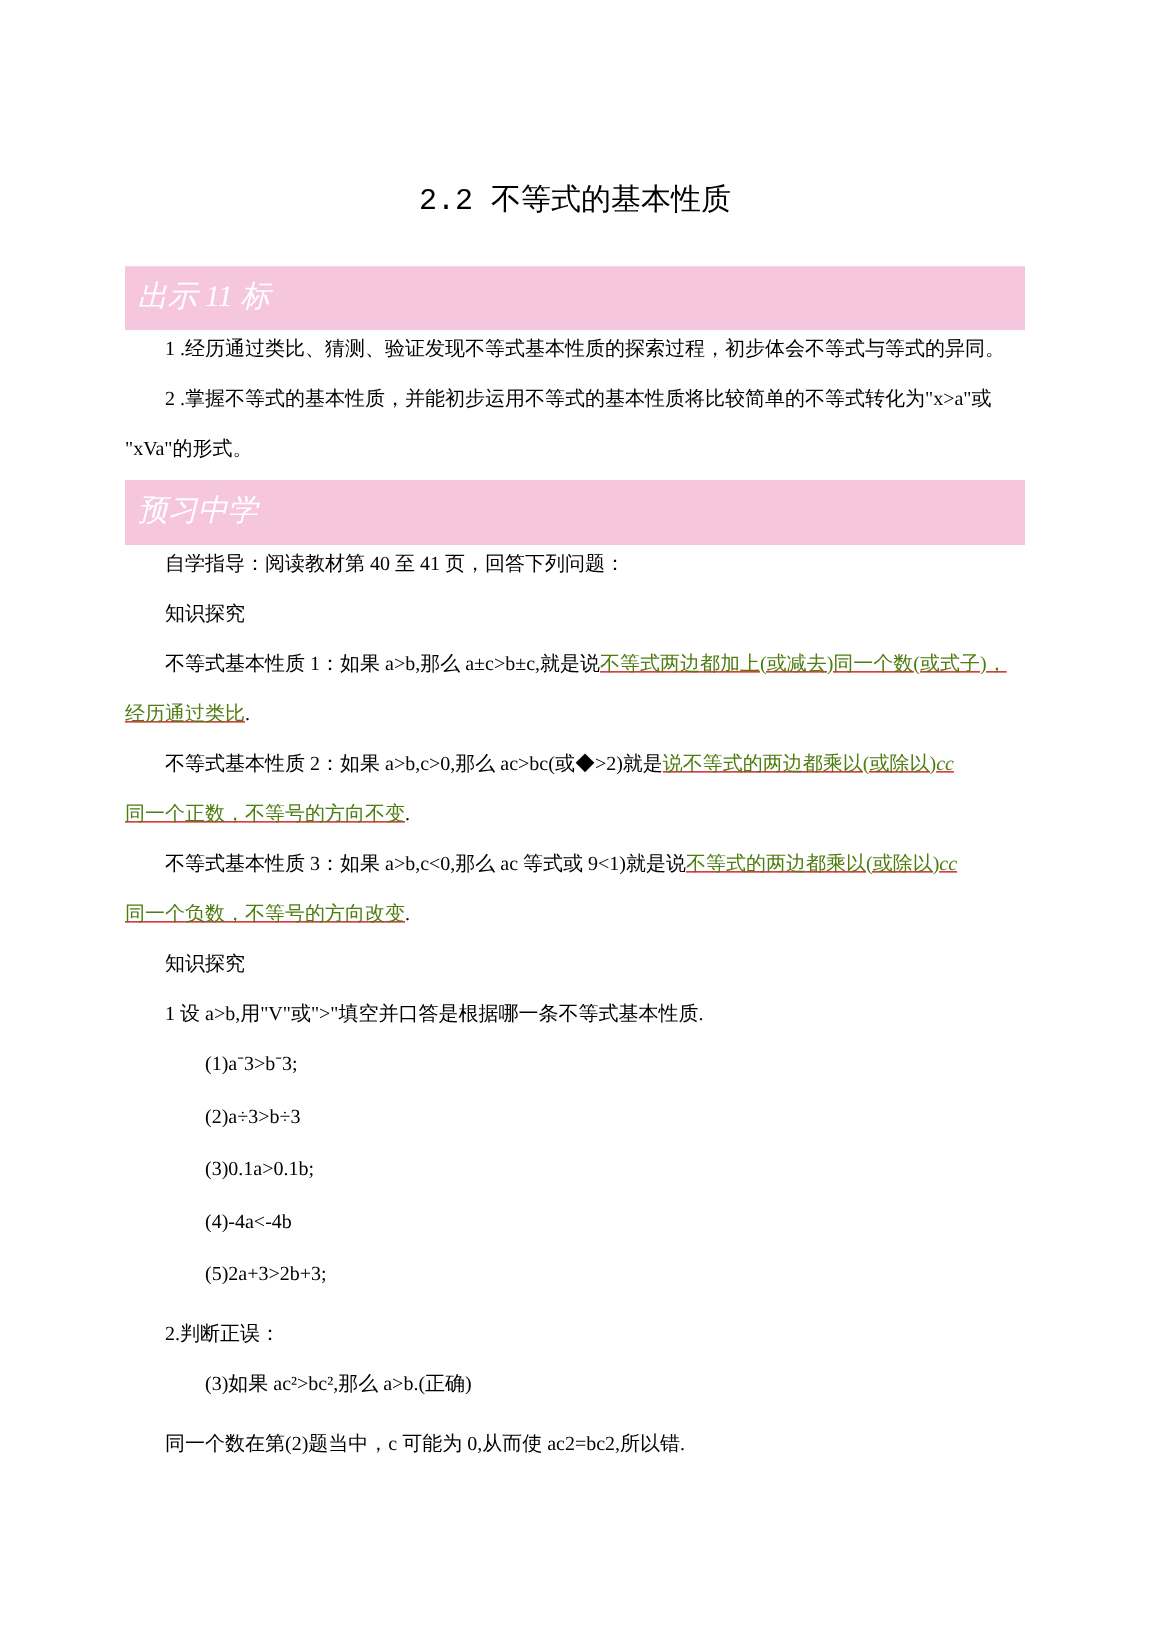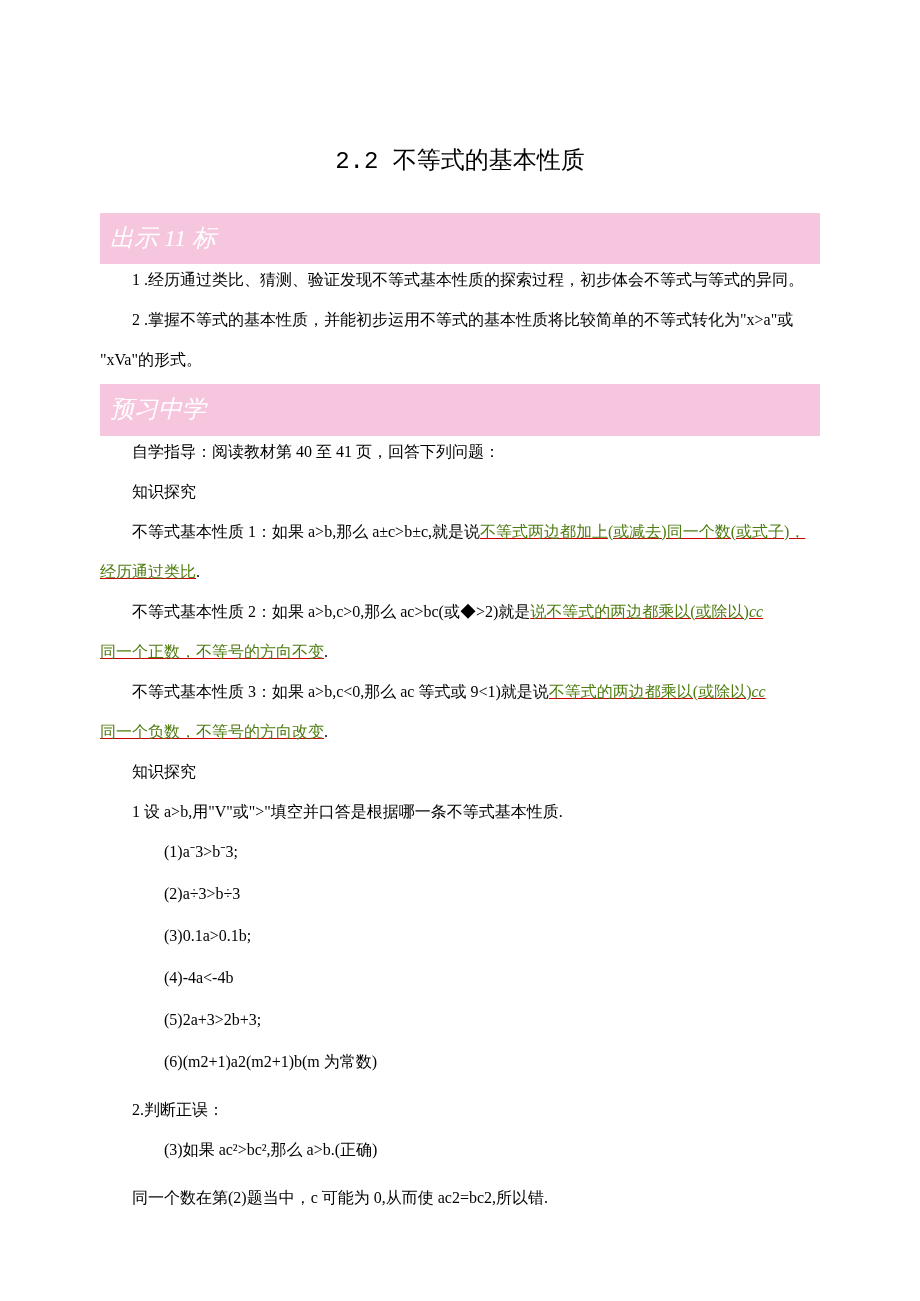--- a/index.html
+++ b/index.html
@@ -94,21 +94,20 @@
 <p class="para bold">知识探究</p>
 
 <p class="para">1 设 a&gt;b,用"V"或"&gt;"填空并口答是根据哪一条不等式基本性质.</p>
 
 <div class="item-group">
   <p class="sub-item">(1)a⁻3&gt;b⁻3;</p>
   <p class="sub-item">(2)a÷3&gt;b÷3</p>
   <p class="sub-item">(3)0.1a&gt;0.1b;</p>
   <p class="sub-item">(4)-4a&lt;-4b</p>
   <p class="sub-item">(5)2a+3&gt;2b+3;</p>
-  <p class="sub-item">(6)(m2+1)a2(m2+1)b(m 为常数)</p>
 </div>
 
 <p class="para">2.判断正误：</p>
 
 <div class="item-group">
   <p class="sub-item">(3)如果 ac²&gt;bc²,那么 a&gt;b.(正确)</p>
 </div>
 
 <p class="para">
   <span class="bold">同一个数</span><span>在第(2)题当中，c 可能为 0,从而使 ac2=bc2,所以错.</span>

